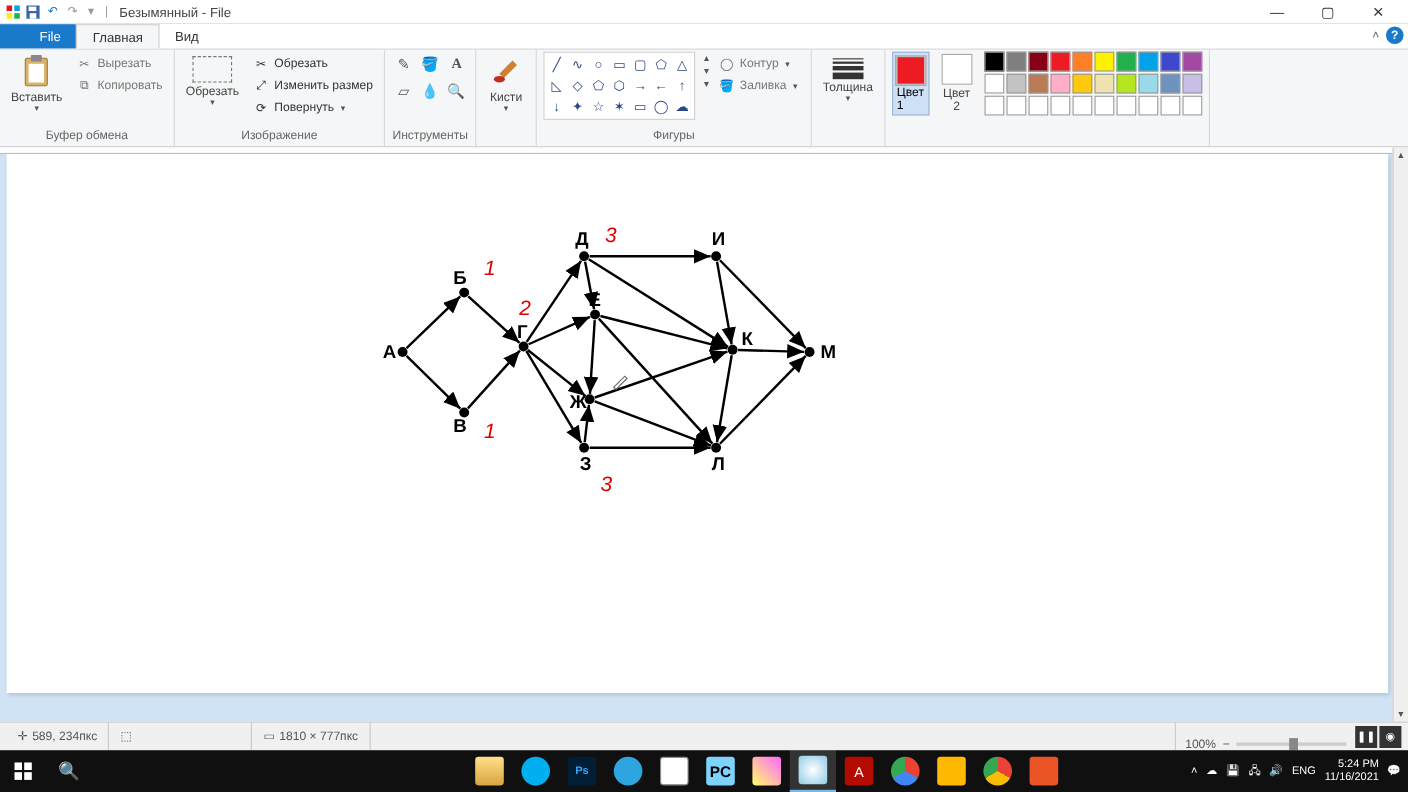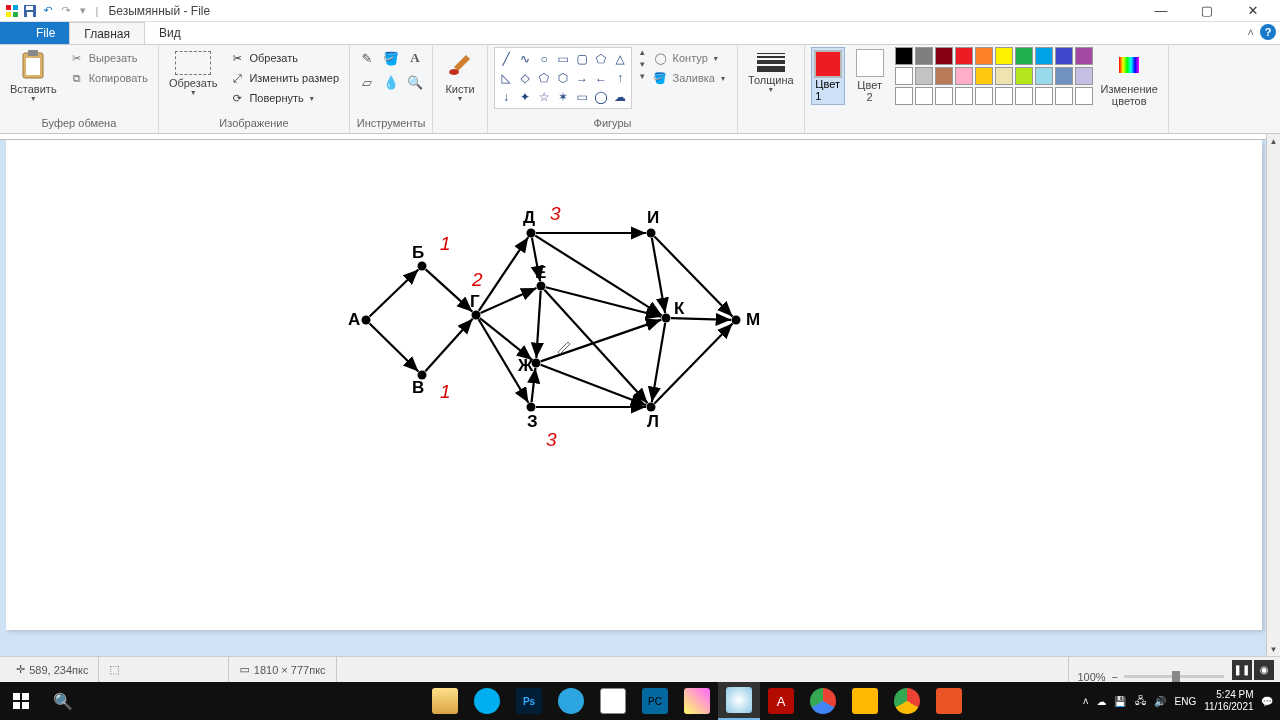--- a/index.html
+++ b/index.html
@@ -313,39 +313,20 @@
           <div class="sw" style="background: rgb(255, 255, 255);"></div>
           <div class="sw" style="background: rgb(255, 255, 255);"></div>
           <div class="sw" style="background: rgb(255, 255, 255);"></div>
           <div class="sw" style="background: rgb(255, 255, 255);"></div>
           <div class="sw" style="background: rgb(255, 255, 255);"></div>
           <div class="sw" style="background: rgb(255, 255, 255);"></div>
           <div class="sw" style="background: rgb(255, 255, 255);"></div>
           <div class="sw" style="background: rgb(255, 255, 255);"></div>
           <div class="sw" style="background: rgb(255, 255, 255);"></div>
         </div>
-      <div class="bigbtn">
-        <div class="ico">
-          <svg width="28" height="28" viewBox="0 0 28 28">
-              <defs>
-                <linearGradient id="rb" x1="0" y1="0" x2="1" y2="0">
-                  <stop offset="0%" stop-color="#f00"></stop>
-                  <stop offset="20%" stop-color="#ff0"></stop>
-                  <stop offset="40%" stop-color="#0f0"></stop>
-                  <stop offset="60%" stop-color="#0ff"></stop>
-                  <stop offset="80%" stop-color="#00f"></stop>
-                  <stop offset="100%" stop-color="#f0f"></stop>
-                </linearGradient>
-              </defs>
-              <rect x="4" y="6" width="20" height="16" fill="url(#rb)"></rect>
-            </svg>
-        </div>
-        <div class="lbl" style="white-space:pre">Изменение
-цветов</div>
-      </div>
     </div>
   </div>
 
   <div class="group" style="border-right:none">
     <div class="grouplabel">&nbsp;</div>
   </div>
 
 </div>
 
 <div class="canvaszone">
@@ -464,21 +445,21 @@
     <div class="app">
         <div class="ico" style="background:#001e36;color:#31a8ff;font-size:10px;font-weight:bold;display:flex;align-items:center;justify-content:center">Ps</div>
       </div>
     <div class="app">
         <div class="ico" style="background:#2ca5e0;border-radius:50%"></div>
       </div>
     <div class="app">
         <div class="ico" style="background:#fff;border:1px solid #888"></div>
       </div>
     <div class="app">
-        <div class="ico" style="background:#0369a1;color:#000;font-size:10px;font-weight:normal;display:flex;align-items:center;justify-content:center">PC</div>
+        <div class="ico" style="background:#7dd3fc;color:#000;font-size:14px;font-weight:bold;display:flex;align-items:center;justify-content:center">PC</div>
       </div>
     <div class="app">
         <div class="ico" style="background:linear-gradient(45deg,#ff6,#f6f)"></div>
       </div>
     <div class="app active">
         <div class="ico" style="background:radial-gradient(circle,#fff,#8ecae6)"></div>
       </div>
     <div class="app">
         <div class="ico" style="background:#b30b00;color:#fff;font-size:13px;display:flex;align-items:center;justify-content:center">A</div>
       </div>

